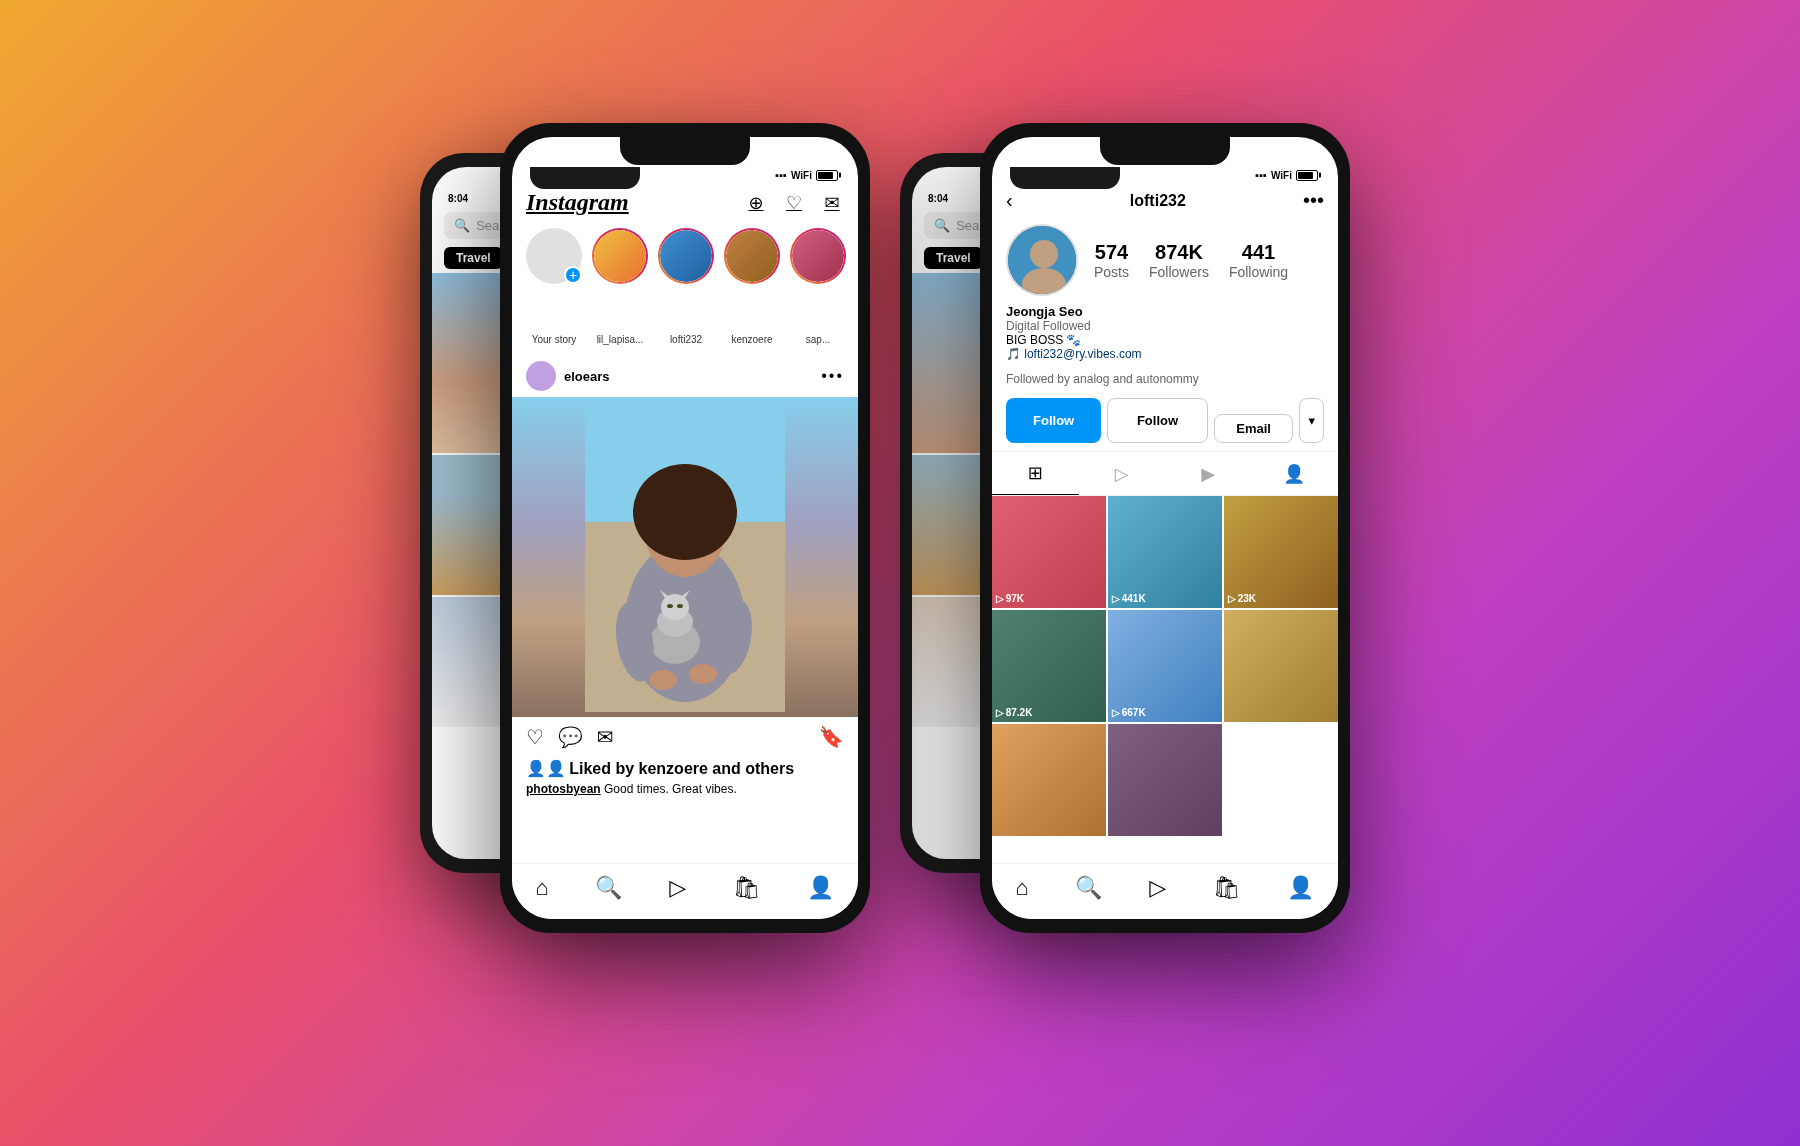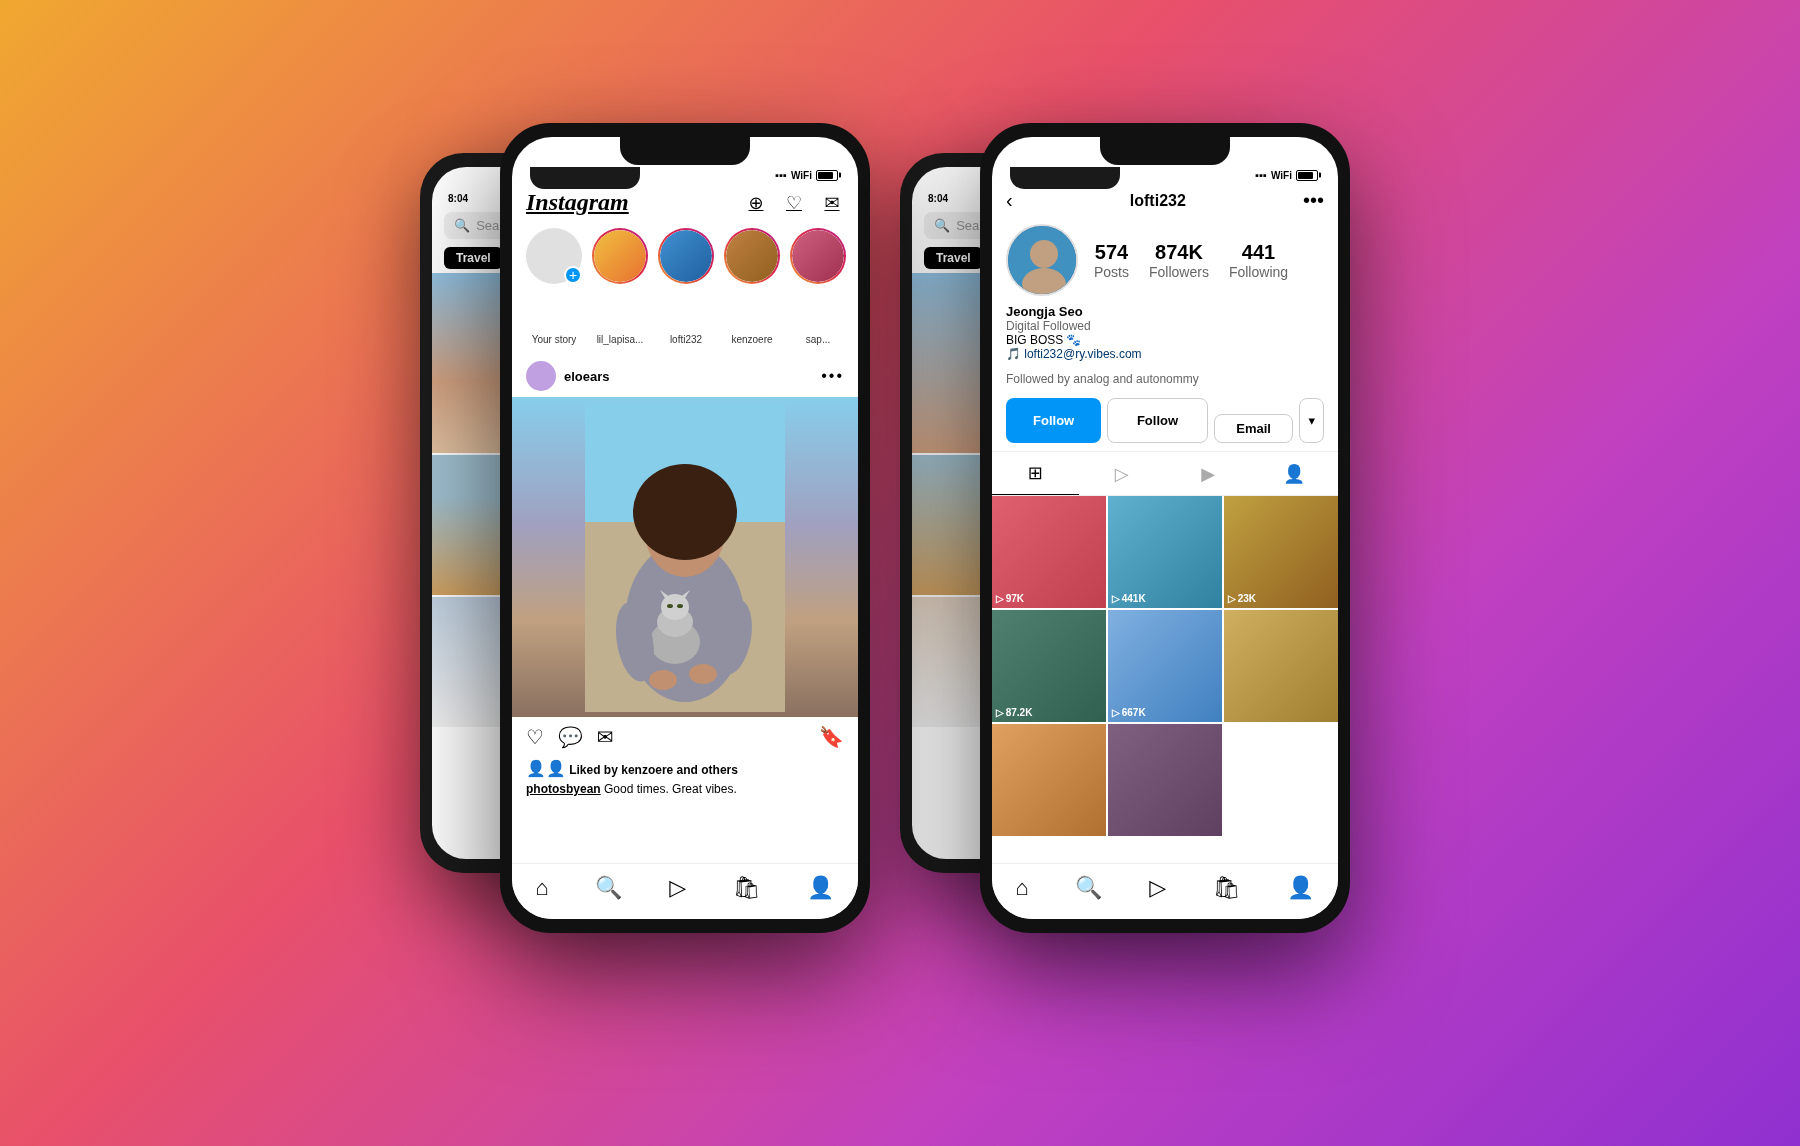--- a/index.html
+++ b/index.html
@@ -722,21 +722,21 @@
           <div class="post-actions-left">
             <span style="font-size:20px;">♡</span>
             <span style="font-size:20px;">💬</span>
             <span style="font-size:20px;">✉</span>
           </div>
           <span style="font-size:20px;">🔖</span>
         </div>
 
         <div class="post-likes">
           <span style="font-size:16px;">👤👤</span>
-          <span style="font-size:12px;">Liked by kenzoere and others</span>
+          <span style="font-size:16px;">Liked by kenzoere and others</span>
         </div>
 
         <div class="post-caption">
           <span class="caption-user">photosbyean</span>
           <span>Good times. Great vibes.</span>
         </div>
 
         <div class="bottom-nav">
           <span class="nav-icon">⌂</span>
           <span class="nav-icon">🔍</span>

